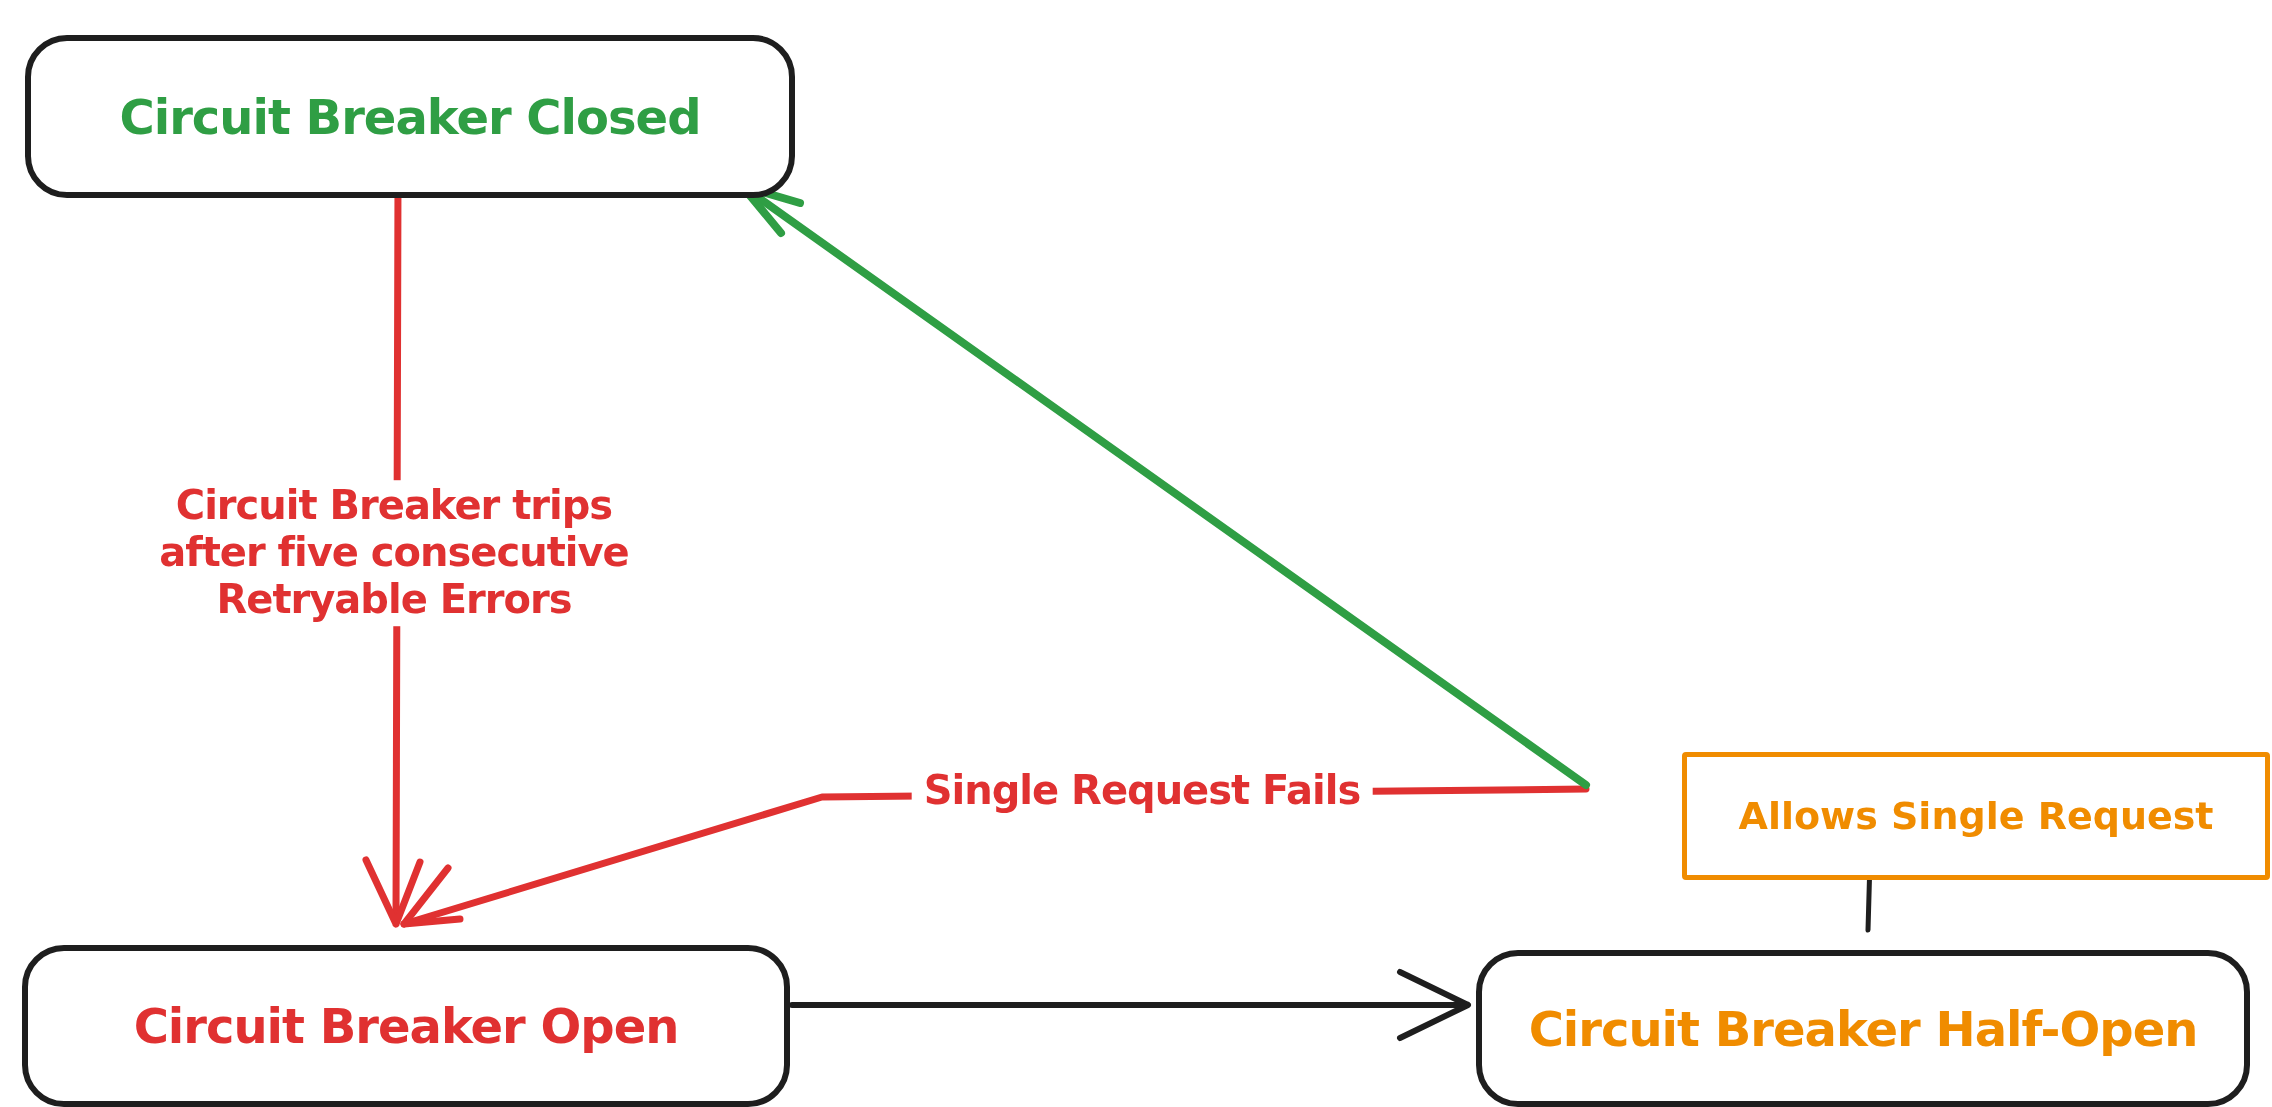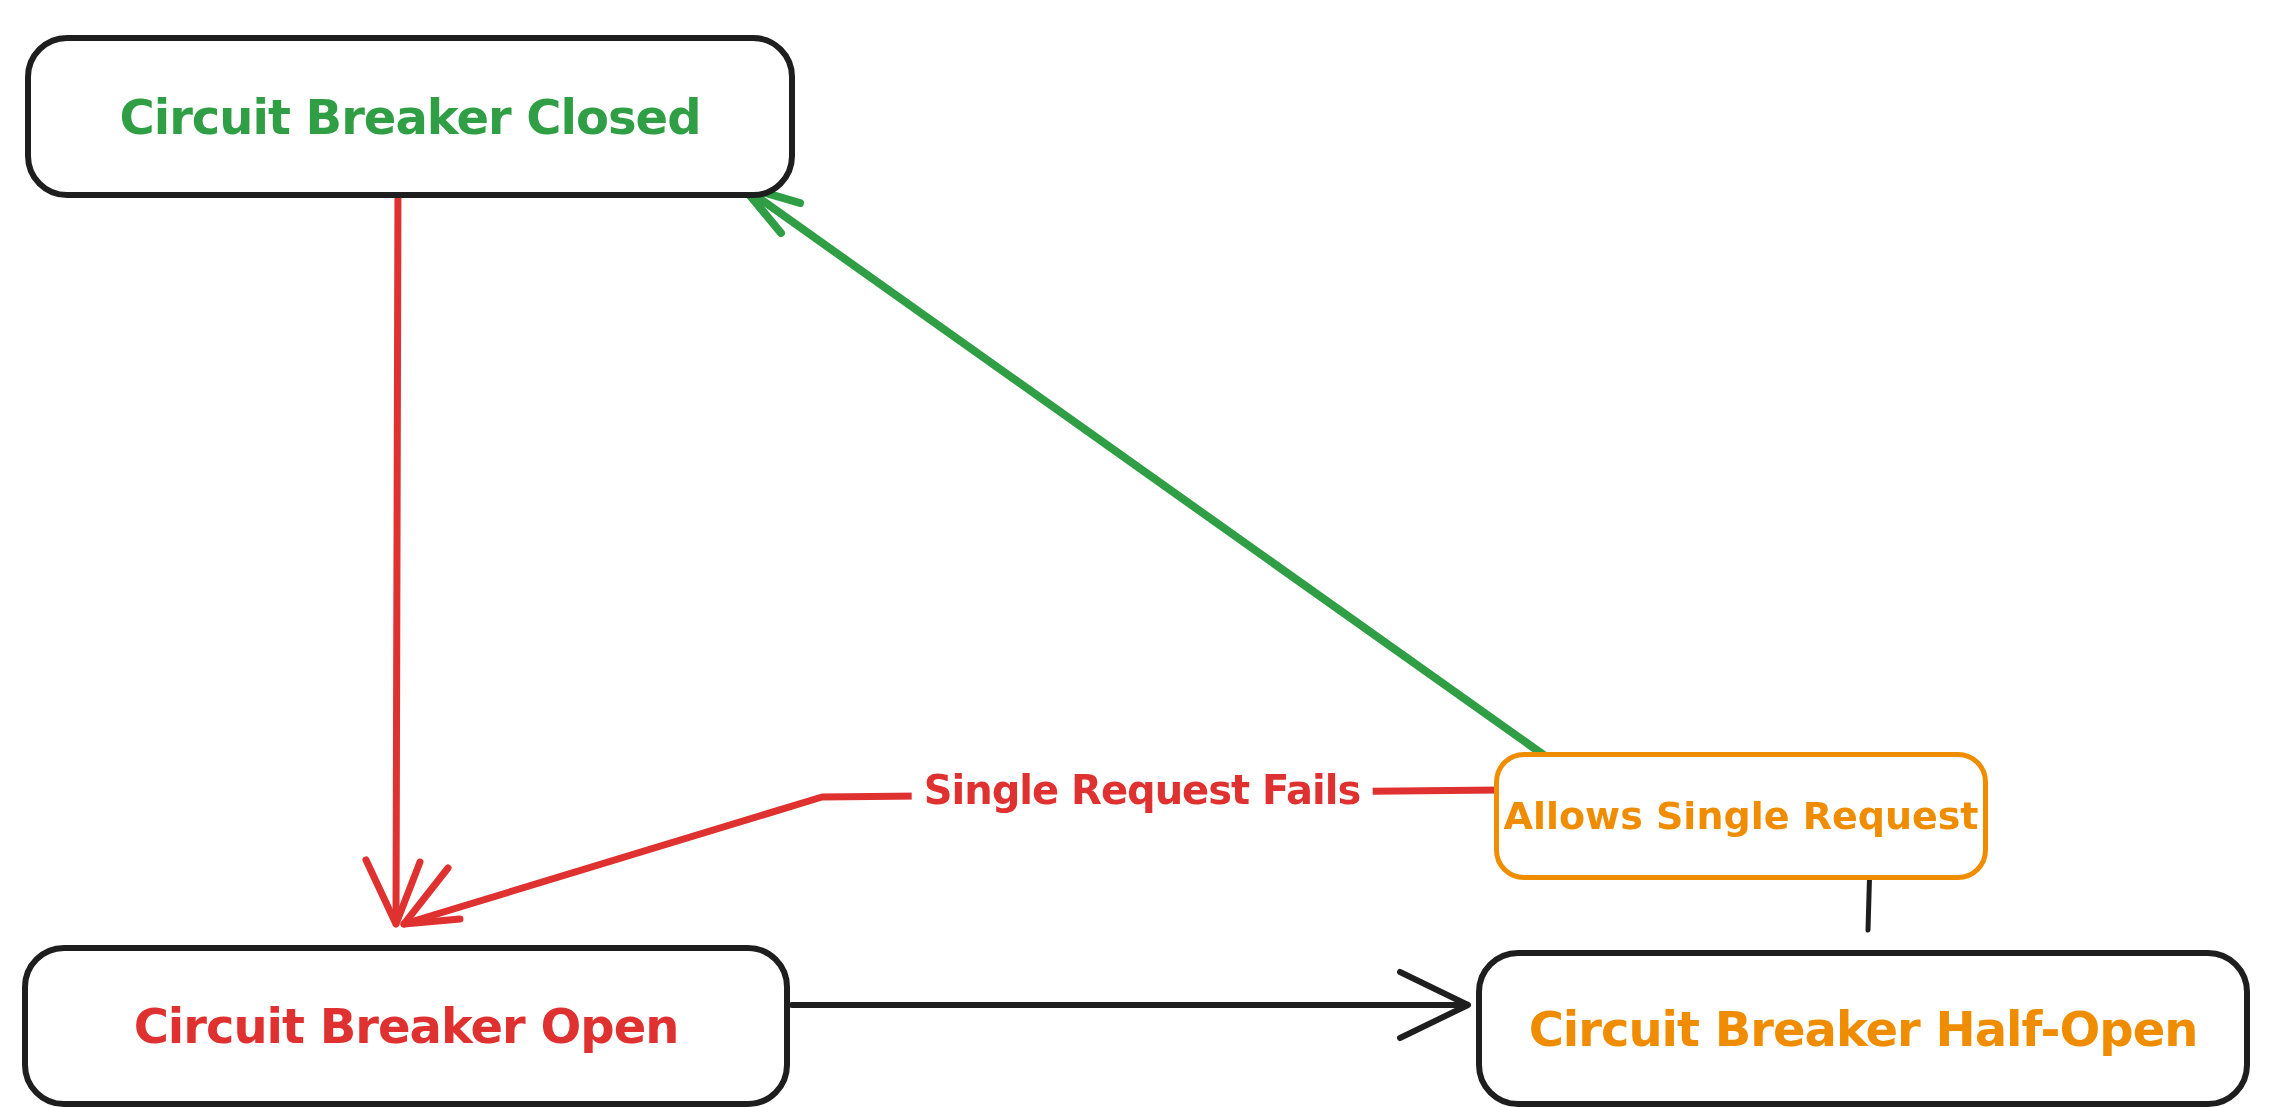--- a/index.html
+++ b/index.html
@@ -33,23 +33,23 @@
   .node-title {
     font-size: 48px;
     font-weight: bold;
     letter-spacing: -1px;
     white-space: nowrap;
   }
   .node-closed   { left: 25px;   top: 15px;  width: 770px; height: 163px; }
   .node-open     { left: 22px;   top: 925px; width: 768px; height: 162px; }
   .node-halfopen { left: 1476px; top: 930px; width: 774px; height: 157px; }
   .node-allows {
-    left: 1494px; top: 732px; width: 494px; height: 128px;
+    left: 1682px; top: 732px; width: 588px; height: 128px;
     border: 5px solid var(--orange);
-    border-radius: 30px;
+    border-radius: 4px;
   }
   .node-allows .node-title { font-size: 38px; letter-spacing: 0; }
 
   .text-green  { color: var(--green); }
   .text-red    { color: var(--red); }
   .text-orange { color: var(--orange); }
   .text-black  { color: var(--black); }
 
   .edge-label {
     position: absolute;
@@ -83,20 +83,23 @@
 
     <path class="stroke-green" stroke-width="8" d="M1586 785 L742 186"></path>
     <path class="stroke-green" stroke-width="8" d="M742 186 L800 203 M742 186 L781 233"></path>
 
     <path class="stroke-black" stroke-width="6" d="M792 1005 L1462 1005"></path>
     <path class="stroke-black" stroke-width="6" d="M1468 1005 L1400 972 M1468 1005 L1400 1038"></path>
 
     <path class="stroke-black" stroke-width="5" d="M1870 860 L1868 930"></path>
   </svg>
 
+  <div class="edge-label label-trip text-red">Circuit Breaker trips
+after five consecutive
+Retryable Errors</div>
 
 
   <div class="edge-label label-fail text-red">Single Request Fails</div>
 
 
   <div class="node node-closed">
     <span class="node-title text-green">Circuit Breaker Closed</span>
   </div>
 
   <div class="node node-halfopen">

